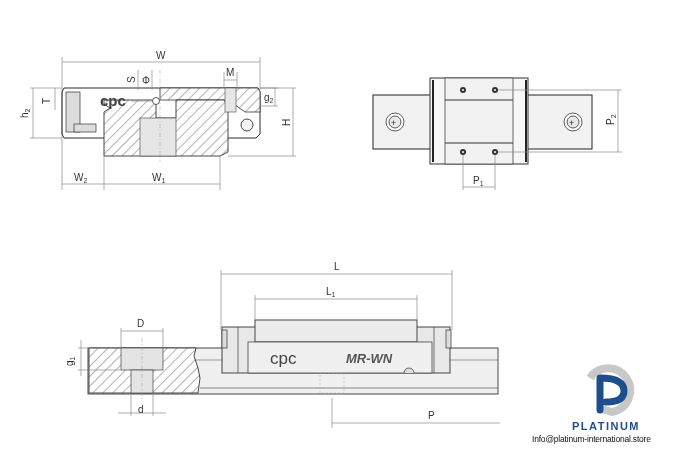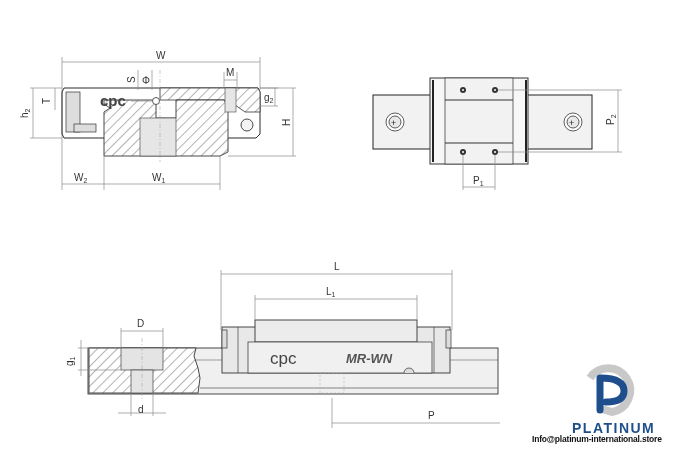--- a/index.html
+++ b/index.html
@@ -3,22 +3,22 @@
 <meta charset="utf-8">
 <style>
   html,body{margin:0;padding:0;background:#fff;}
   body{width:675px;height:450px;position:relative;overflow:hidden;font-family:"Liberation Sans",sans-serif;}
   svg{position:absolute;left:0;top:0;}
   .dim{stroke:#8a8a8a;stroke-width:0.7;fill:none;}
   .out{stroke:#2a2a2a;stroke-width:1;fill:none;}
   .lbl{font-family:"Liberation Sans",sans-serif;font-size:10px;fill:#333;}
   .sub{font-size:7px;}
   .cl{stroke:#999;stroke-width:0.5;stroke-dasharray:4 2 1 2;fill:none;}
-  .logo-email{position:absolute;left:532px;top:434px;font-size:8.5px;font-weight:bold;color:#111;letter-spacing:-0.2px;white-space:nowrap;}
-  .logo-name{position:absolute;left:572px;top:420px;font-size:14px;font-weight:bold;color:#1f4e8c;letter-spacing:1.5px;}
+  .logo-email{position:absolute;left:532px;top:434px;font-size:8.5px;font-weight:normal;color:#111;letter-spacing:-0.2px;white-space:nowrap;}
+  .logo-name{position:absolute;left:572px;top:420px;font-size:11px;font-weight:bold;color:#1f4e8c;letter-spacing:1.5px;}
 </style>
 </head>
 <body>
 
 <svg width="675" height="450" viewBox="0 0 675 450">
   <defs>
     <pattern id="hatch" patternUnits="userSpaceOnUse" width="7" height="7" patternTransform="rotate(45)">
       <rect width="7" height="7" fill="#fff"></rect>
       <line x1="0" y1="0" x2="0" y2="7" stroke="#444" stroke-width="0.8"></line>
     </pattern>

